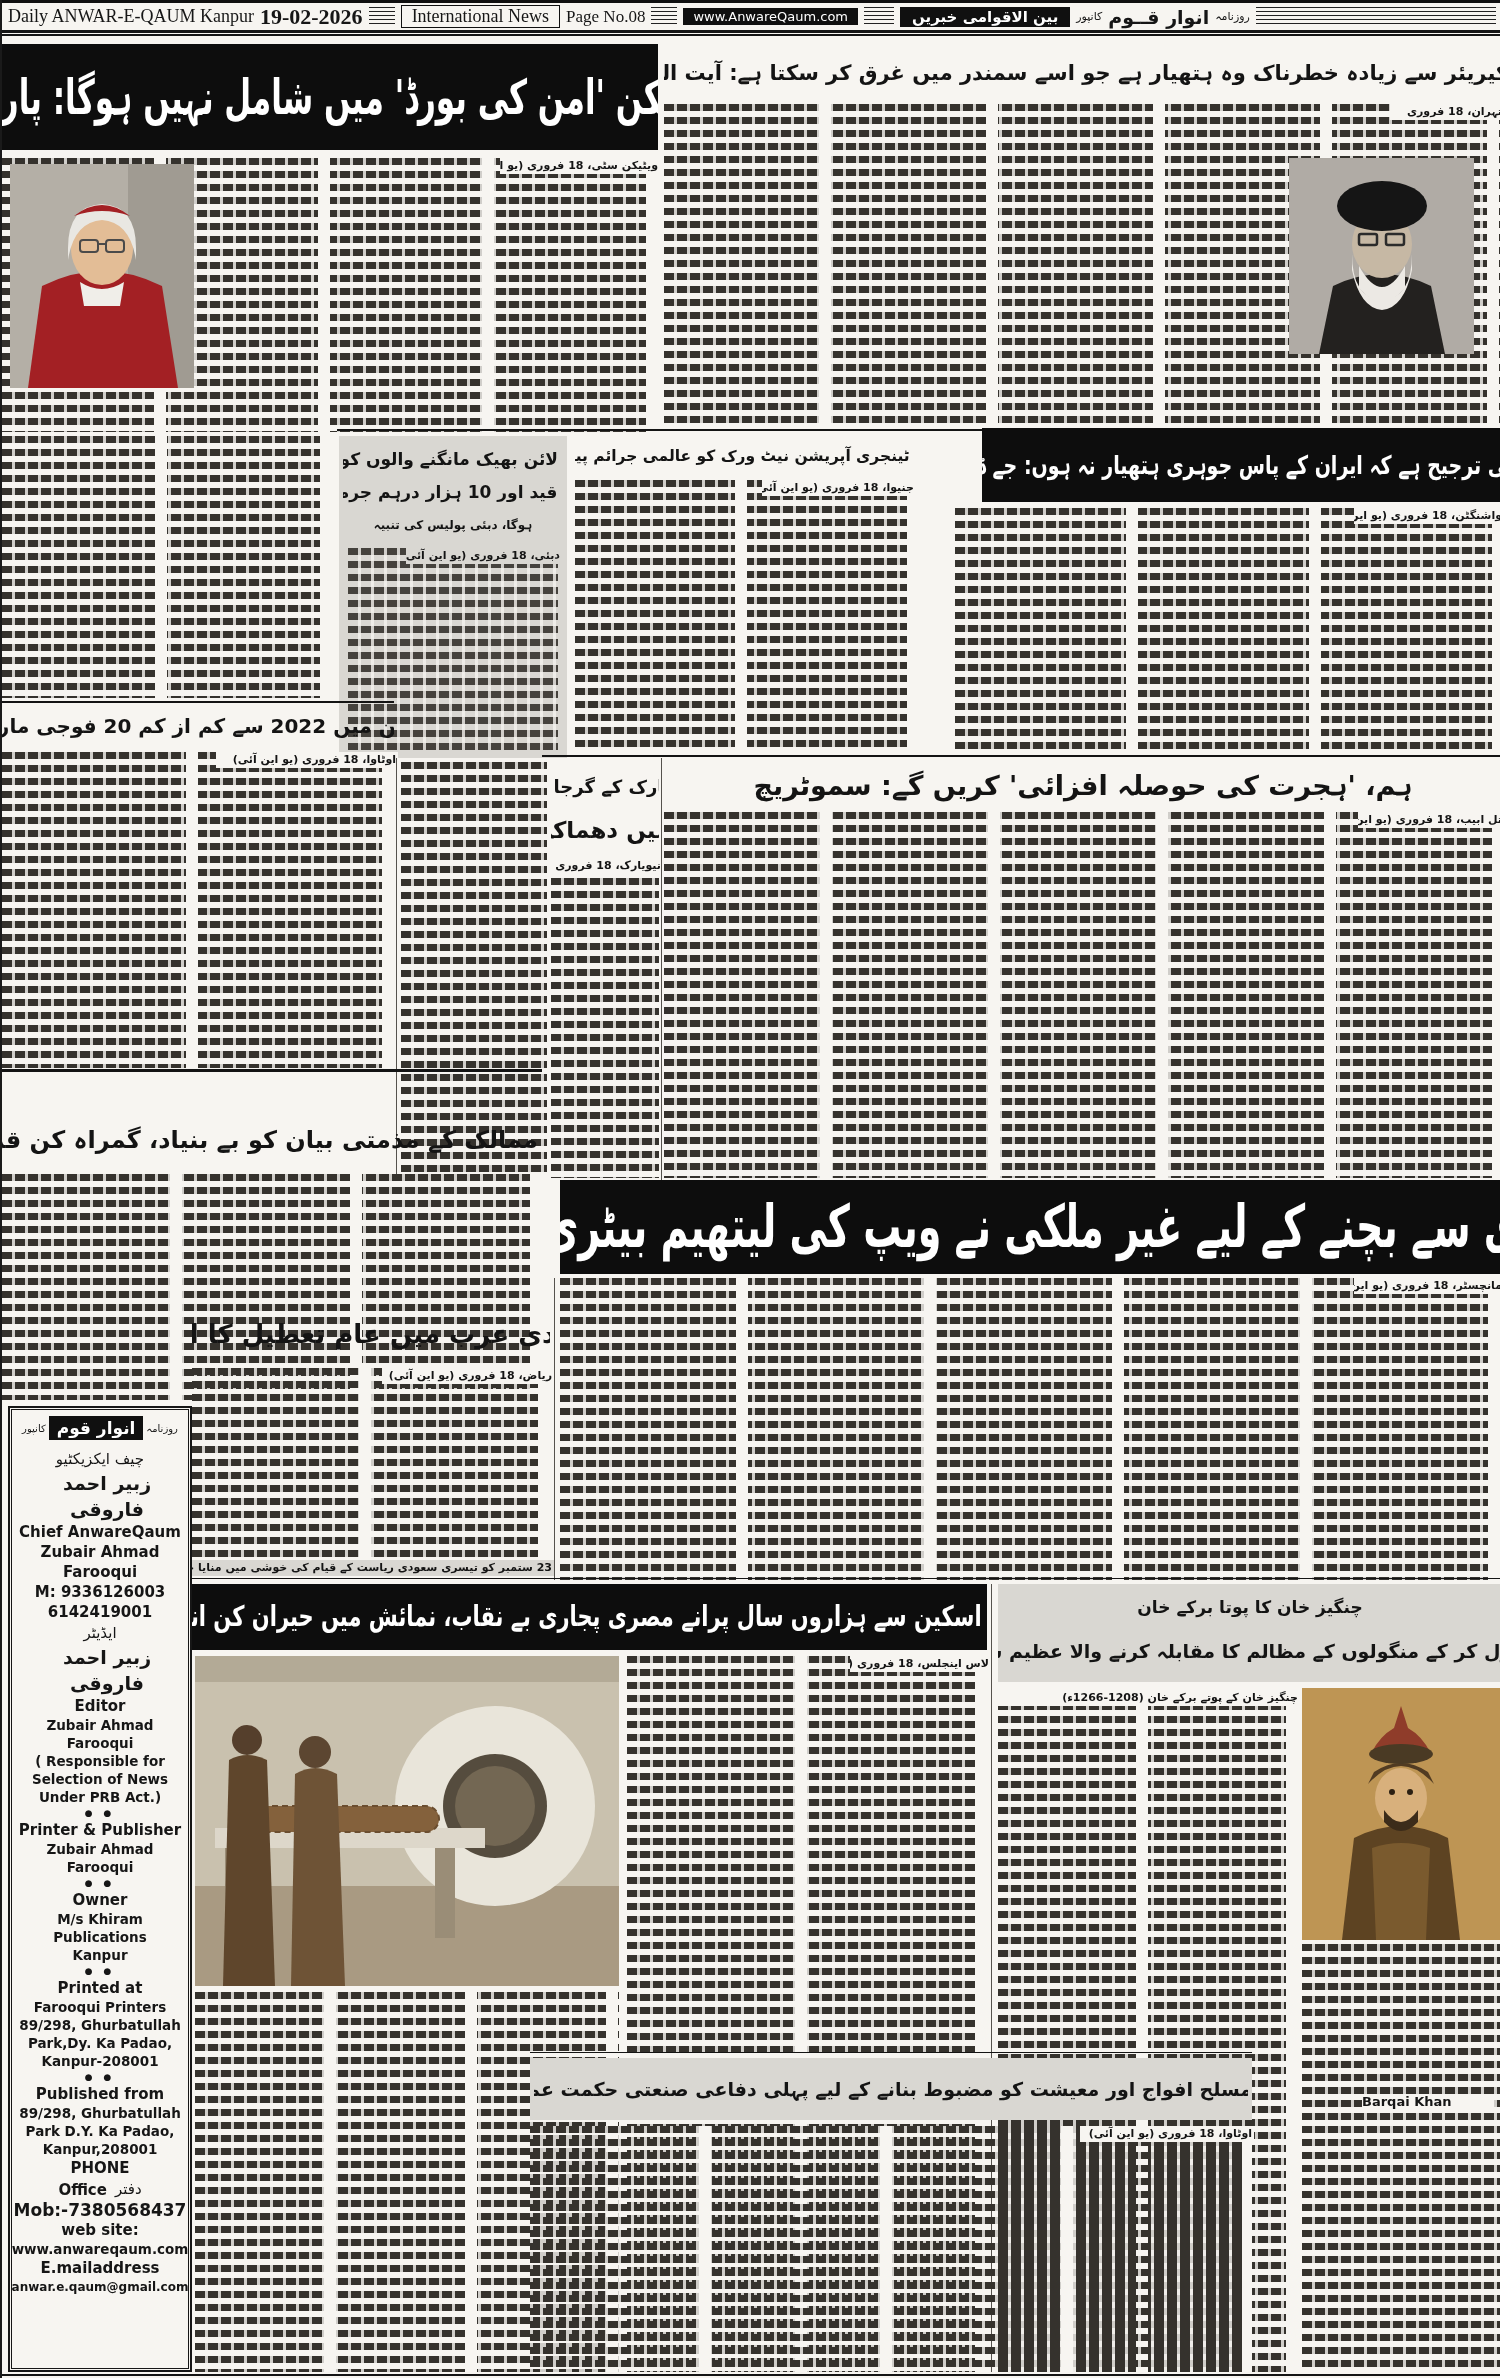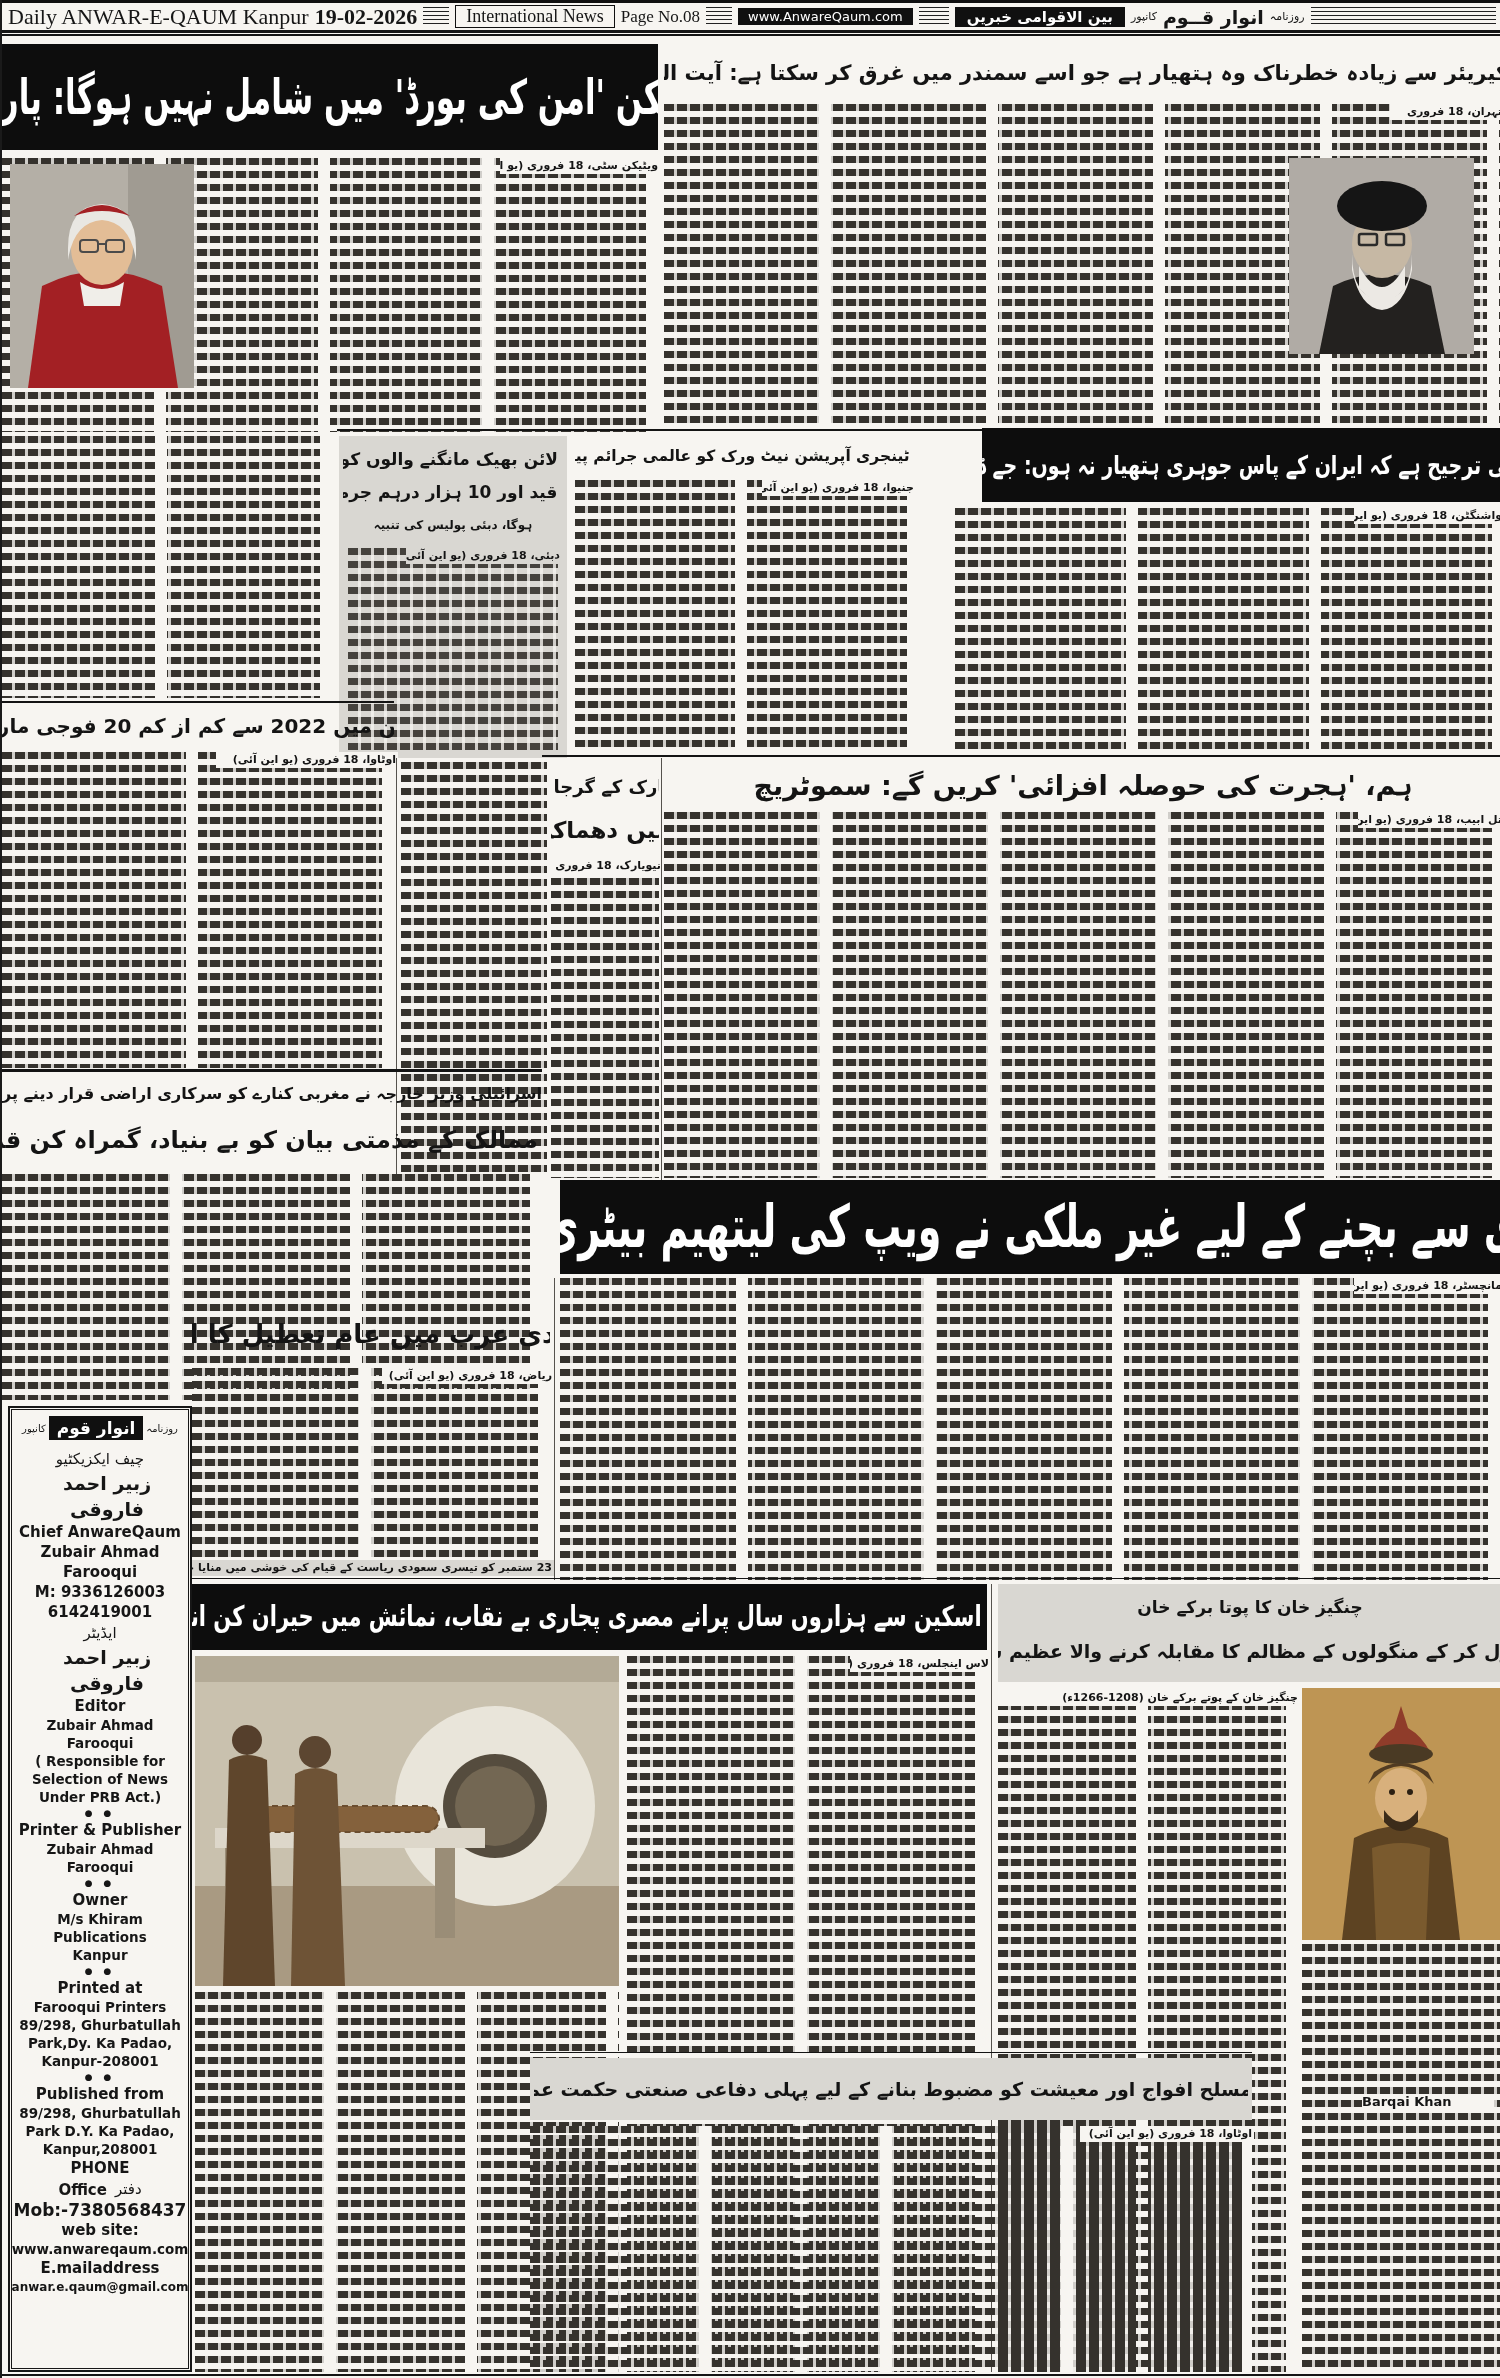--- a/index.html
+++ b/index.html
@@ -47,21 +47,21 @@
   .sb-en{font-weight:bold;font-size:13.5px;line-height:18px;}
   .sb-dots{font-size:9px;letter-spacing:4px;line-height:14px;}
   .cap{position:absolute;font-size:13px;font-weight:bold;}
 </style>
 </head>
 <body>
 
 <div id="page">
 
   <div id="masthead">
-    <span class="serif" style="font-size:22px;">Daily ANWAR-E-QAUM Kanpur</span>
+    <span class="serif" style="font-size:18px;">Daily ANWAR-E-QAUM Kanpur</span>
     <span class="serif" style="font-size:22px;font-weight:bold;">19-02-2026</span>
     <span class="hx" style="width:26px;"></span>
     <span class="mh-box serif">International News</span>
     <span class="serif" style="font-size:17px;">Page No.08</span>
     <span class="hx" style="width:26px;"></span>
     <span class="mh-black">www.AnwareQaum.com</span>
     <span class="hx" style="width:30px;"></span>
     <span class="mh-black-ur">بین الاقوامی خبریں</span>
     <span style="font-size:11px;direction:rtl;">کانپور</span>
     <span style="font-size:19px;font-weight:bold;direction:rtl;">انوار قــوم</span>
@@ -138,21 +138,20 @@
   <div class="dl" style="left:549px;top:858px;width:108px;">نیویارک، 18 فروری (یو این آئی)</div>
   <div class="tx" style="left:549px;top:878px;width:108px;height:300px;--col:300px;"></div>
 
   <div class="hr" style="left:540px;top:755px;width:960px;"></div>
   <div class="vr" style="left:659px;top:758px;height:422px;"></div>
   <div class="hl" style="left:662px;top:762px;width:838px;height:46px;font-size:27px;">ہم، 'ہجرت کی حوصلہ افزائی' کریں گے: سموٹریچ</div>
   <div class="tx" style="left:662px;top:812px;width:838px;height:366px;--col:168px;"></div>
   <div class="dl" style="left:1356px;top:812px;width:142px;">تل ابیب، 18 فروری (یو این آئی)</div>
 
   <div class="hr" style="left:0;top:1069px;width:540px;height:3px;"></div>
-  <div class="hl" style="left:0;top:1076px;width:540px;height:34px;font-size:16px;">اسرائیلی وزیر خارجہ نے مغربی کنارے کو سرکاری اراضی قرار دینے پر</div>
   <div class="hl" style="left:0;top:1112px;width:540px;height:56px;font-size:24px;">مسلم ممالک کے مذمتی بیان کو بے بنیاد، گمراہ کن قرار دیا</div>
   <div class="tx" style="left:0;top:1174px;width:540px;height:226px;--col:180px;"></div>
 
   <div class="hl band" style="left:558px;top:1180px;width:942px;height:94px;font-size:38px;">
     <span class="sy">ملک بدری سے بچنے کے لیے غیر ملکی نے ویپ کی لیتھیم بیٹری نگل لی</span>
   </div>
   <div class="tx" style="left:558px;top:1278px;width:942px;height:302px;--col:188px;"></div>
   <div class="dl" style="left:1352px;top:1278px;width:146px;">مانچسٹر، 18 فروری (یو این آئی)</div>
 
   <div class="vr" style="left:552px;top:1278px;height:302px;"></div>

